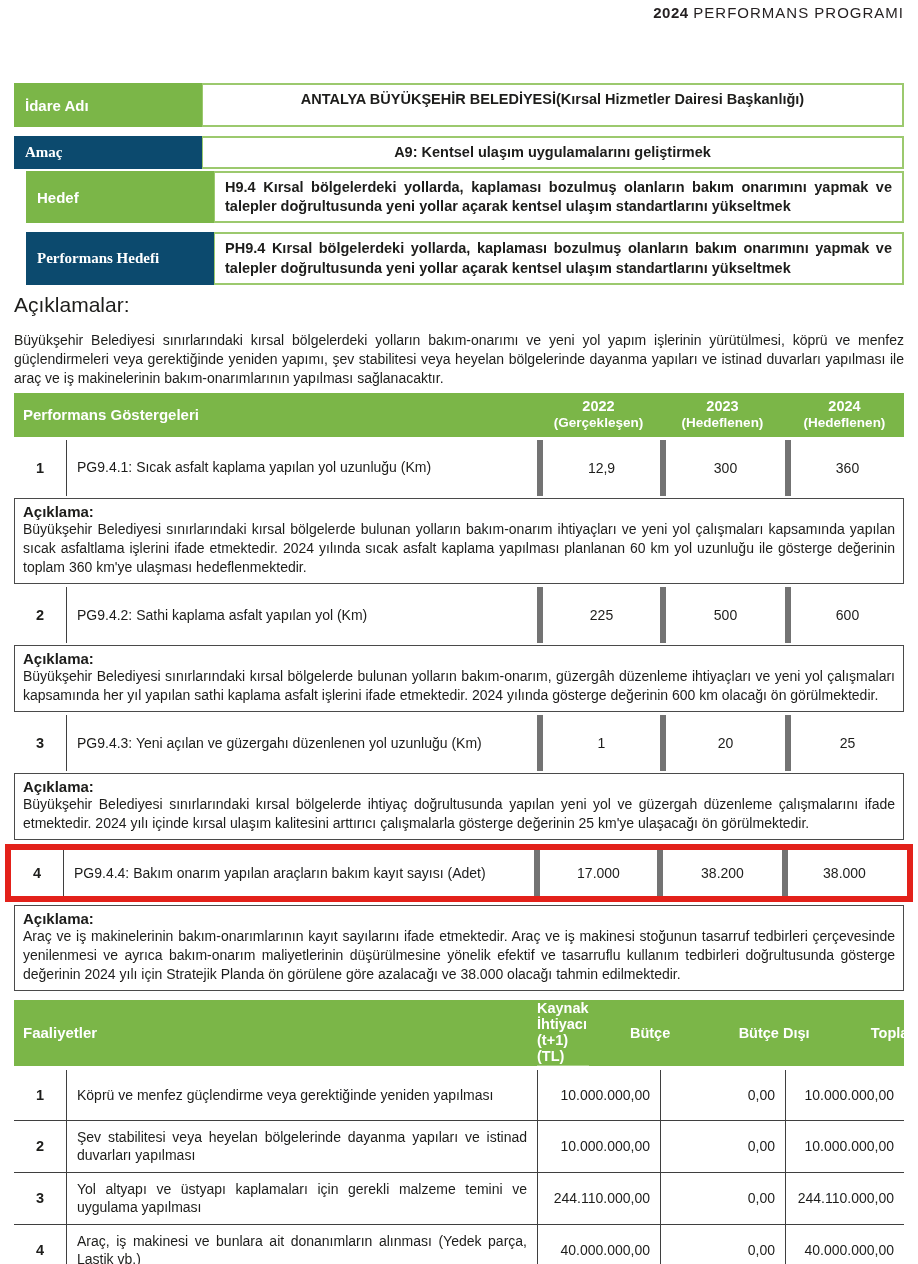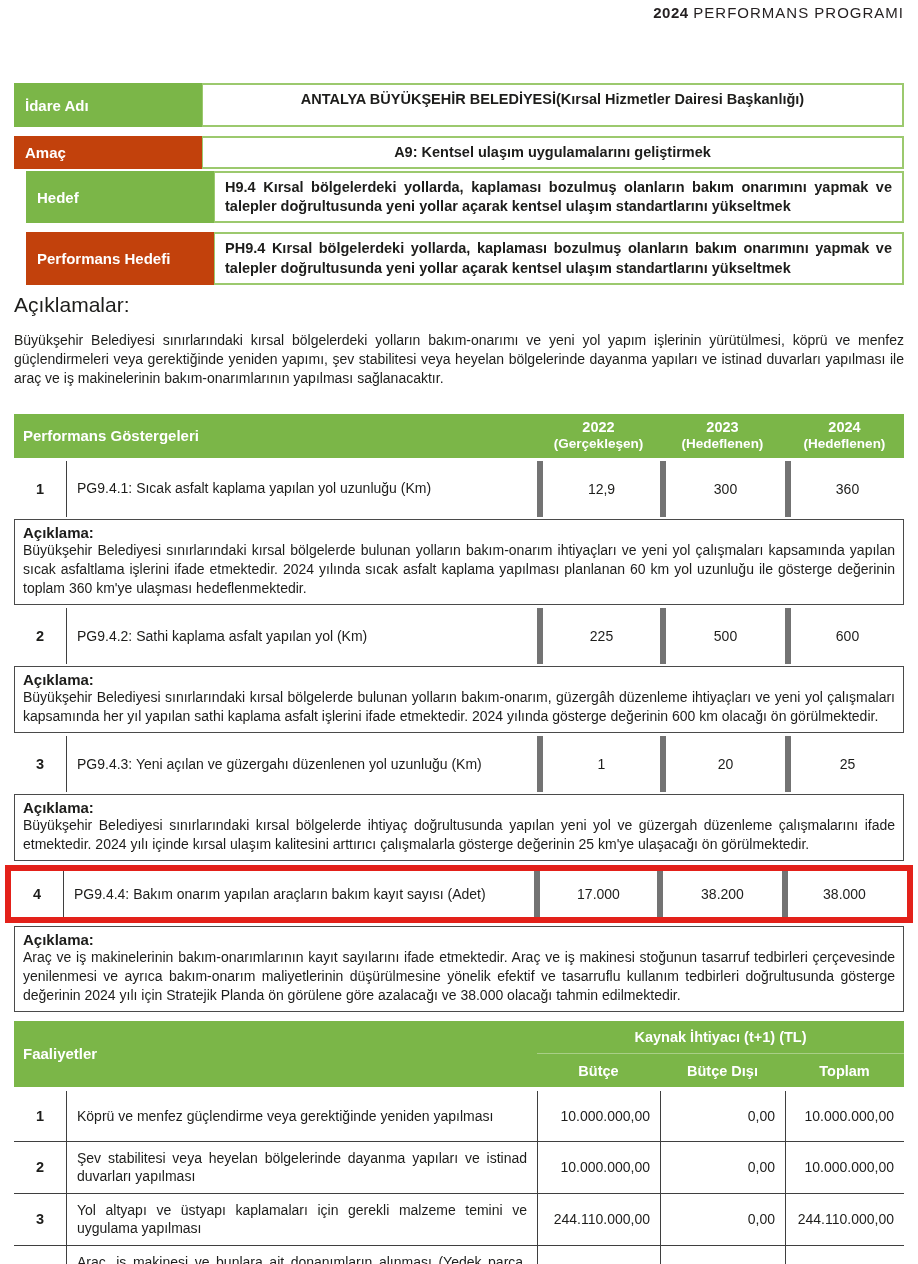--- a/index.html
+++ b/index.html
@@ -18,40 +18,40 @@
   .doc-header .rest { font-weight: normal; letter-spacing: 1px; }
 
   
   .info-row { display: flex; align-items: stretch; }
   .info-label {
     width: 188px; flex: 0 0 188px;
     color: #fff; font-weight: bold; font-size: 15px;
     display: flex; align-items: center; padding: 6px 11px;
   }
   .shade-dark .info-label { background: #7bb648; }
-  .shade-light .info-label { background: #c2410c; }
+  .shade-light .info-label { background: #0c4a6e; font-family: Liberation Serif, serif; }
   .info-content {
     flex: 1; border: 2px solid #9cc96e; border-left-width: 1px;
     padding: 5px 10px; font-size: 14.5px; font-weight: bold;
     display: flex; flex-direction: row; justify-content: center;
     text-align: justify; line-height: 1.32;
   }
   .gap-lg { height: 9px; }
   .gap-sm { height: 2px; }
   .mt-idare { min-height: 44px; }
   .mt-amac  { min-height: 32px; }
   .mt-hedef { min-height: 52px; margin-left: 12px; }
 
   
   .aciklamalar { margin-top: 8px; }
   .aciklamalar h3 { font-size: 21px; font-weight: normal; margin-bottom: 14px; }
   .aciklamalar p { font-size: 14px; line-height: 1.38; text-align: justify; }
 
   
-  .pg-table { margin-top: 25px; }
+  .pg-table { margin-top: 4px; }
   .pg-head {
     display: grid; grid-template-columns: 523px 123px 125px 119px;
     background: #7bb648; color: #fff; min-height: 44px; align-items: center;
   }
   .pg-head .t { font-size: 15px; font-weight: bold; padding-left: 9px; }
   .pg-head .yc { text-align: center; font-weight: bold; line-height: 1.18; }
   .pg-head .yc .y  { font-size: 14.5px; }
   .pg-head .yc .s  { font-size: 13.5px; }
 
   .pg-row {
@@ -66,21 +66,21 @@
   .acik-box h4 { font-size: 15px; font-weight: bold; }
   .acik-box p { font-size: 14px; line-height: 1.36; text-align: justify; }
 
   .hl-red { border: 6px solid #e3211a; margin: 4px -9px 3px -9px; }
   .hl-red .pg-row { margin-top: 0; min-height: 46px; }
 
   
   .act-table { margin-top: 9px; }
   .act-head { display: grid; grid-template-columns: 523px 367px; background: #7bb648; color: #fff; min-height: 66px; }
   .act-head .t { font-size: 15px; font-weight: bold; display: flex; align-items: center; padding-left: 9px; }
-  .act-head .right { display: flex; flex-direction: column; }
+  .act-head .right { display: flex; flex-direction: row; }
   .act-head .grp { flex: 1; display: flex; align-items: center; justify-content: center; font-weight: bold; font-size: 14.5px; border-bottom: 1px solid rgba(255,255,255,.35); }
   .act-head .cols { flex: 1; display: grid; grid-template-columns: 123px 125px 119px; }
   .act-head .cols div { display: flex; align-items: center; justify-content: center; font-weight: bold; font-size: 14.5px; }
 
   .act-row {
     display: grid; grid-template-columns: 52px 471px 123px 125px 119px;
     align-items: stretch; min-height: 50px;
   }
   .act-rows .act-row + .act-row { border-top: 1px solid #3f3f3f; }
   .act-rows { margin-top: 4px; }

